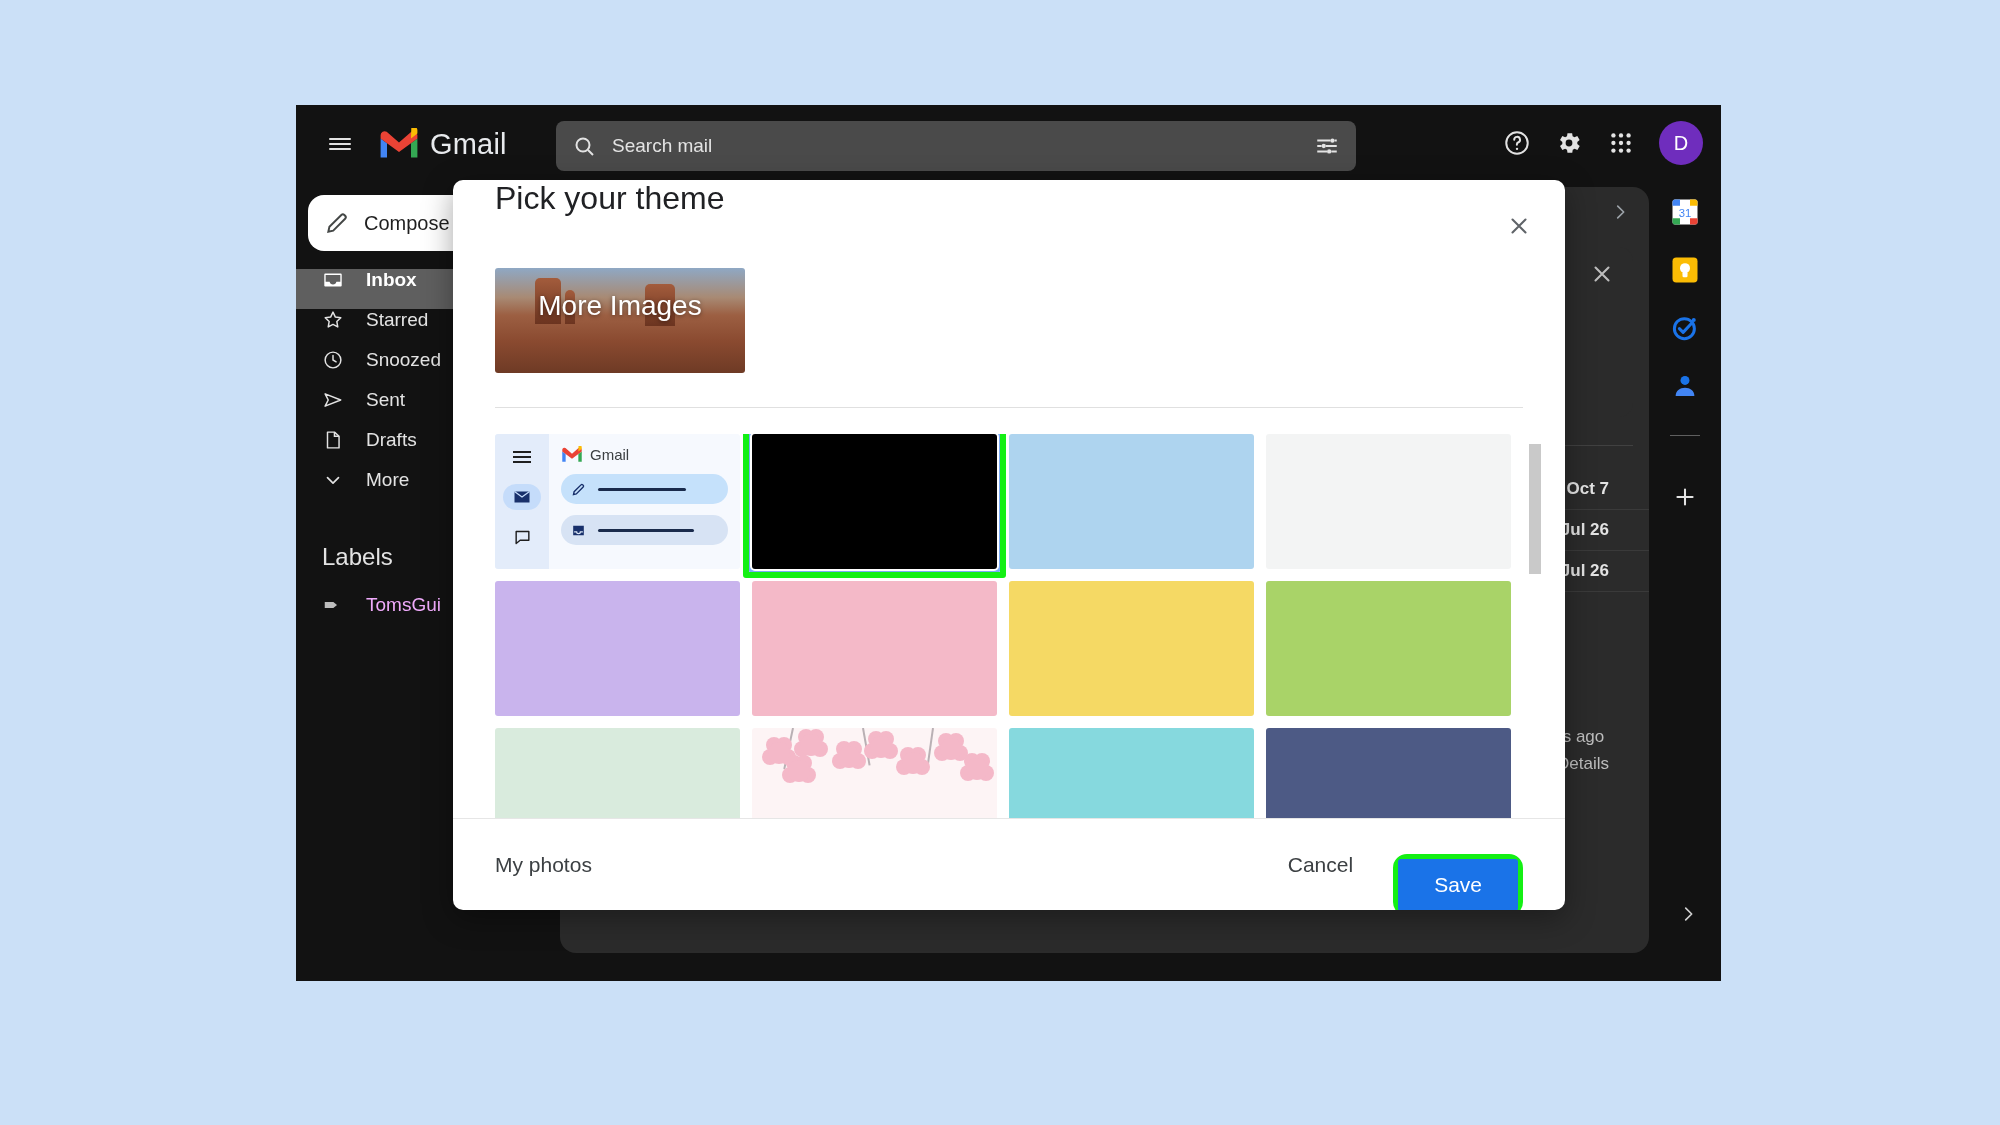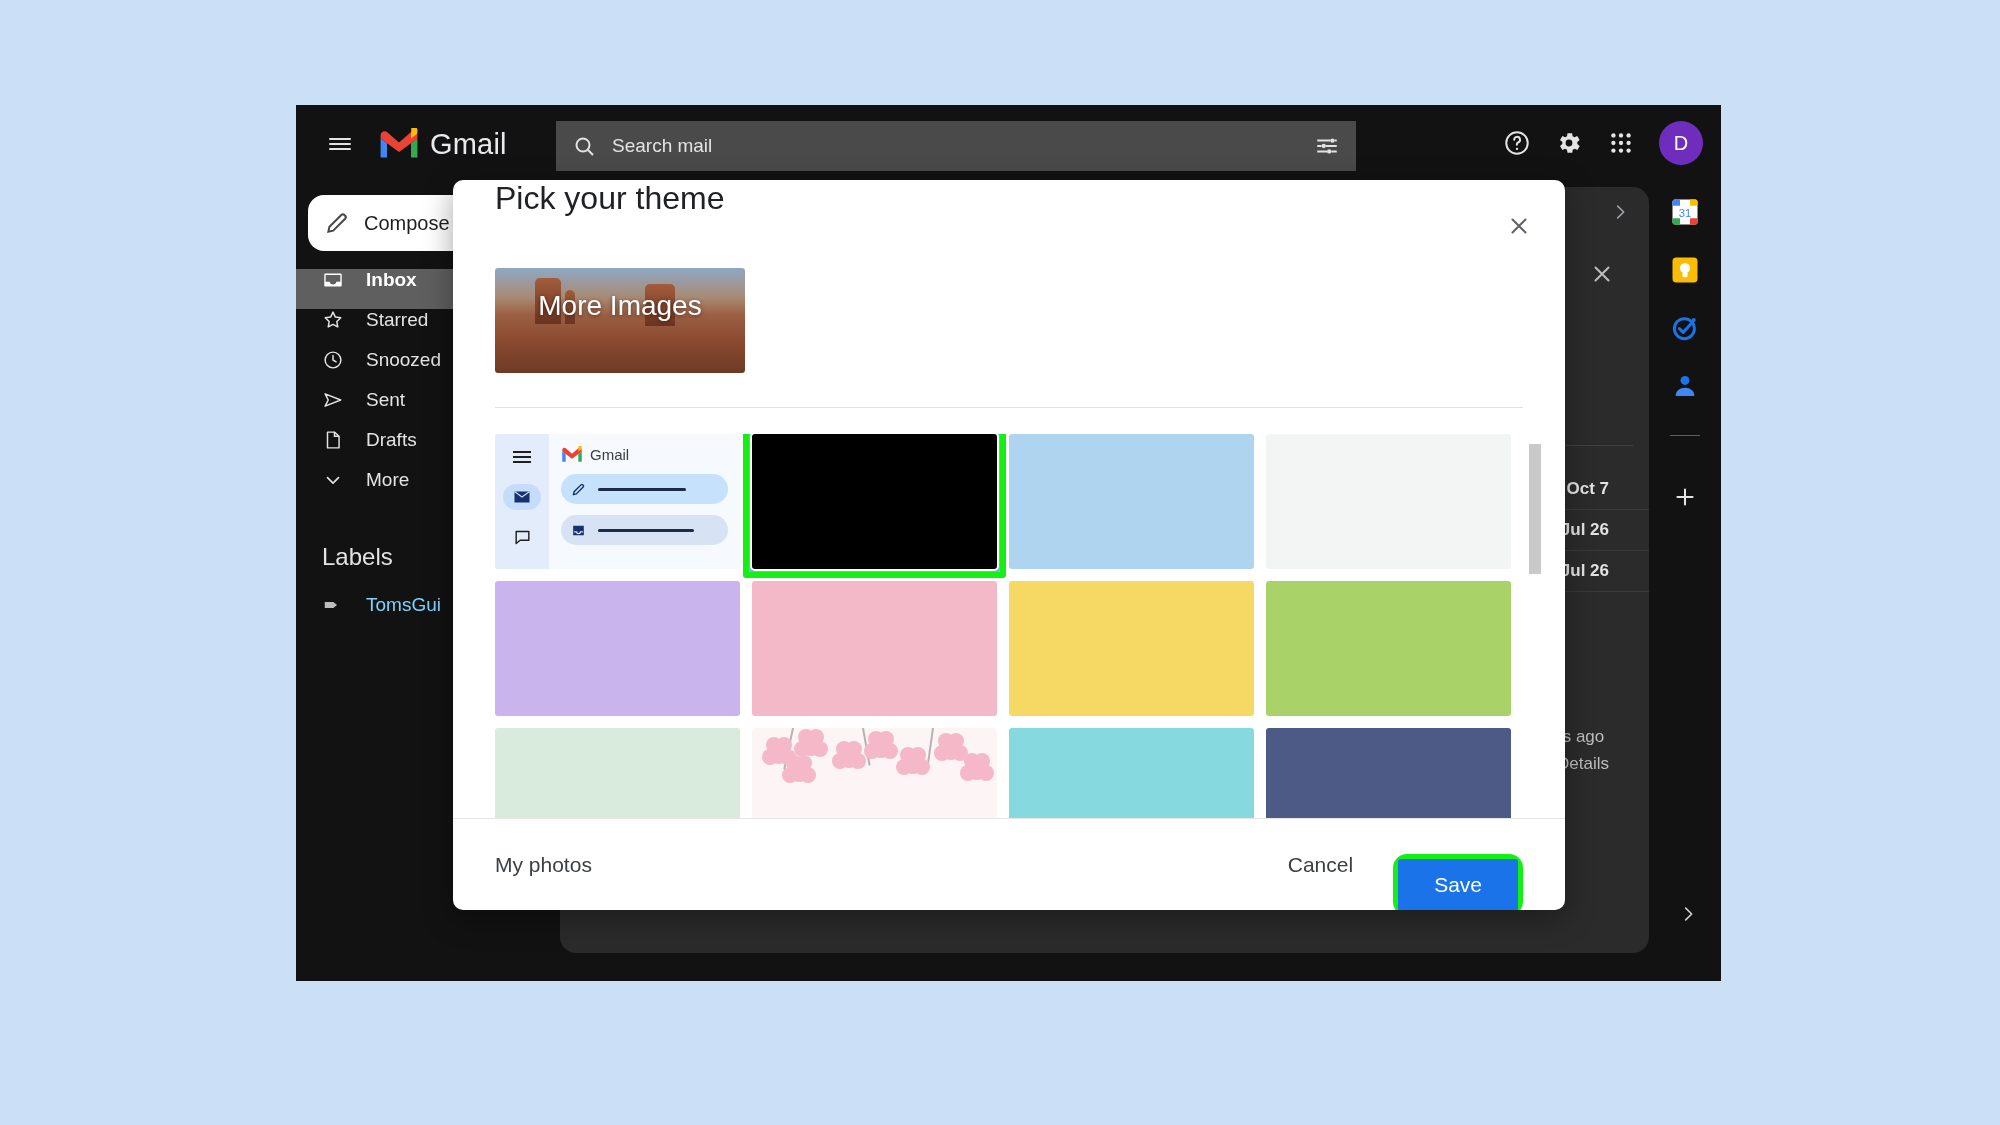--- a/index.html
+++ b/index.html
@@ -37,21 +37,21 @@
   #menu-btn { margin-left: 20px; }
   .hamburger-bar { display:block; width: 22px; height: 2px; background:#e3e3e3; margin: 3px 0; border-radius:1px;}
   #gmail-brand { display:flex; align-items:center; margin-left: 14px; cursor:pointer;}
   #gmail-wordmark {
     color: #e8eaed; font-size: 29px; margin-left: 10px;
     letter-spacing: .2px;
   }
   #search-wrap {
     position:absolute; left: 260px; top: 16px;
     width: 800px; height: 50px;
-    background: #4a4a4a; border-radius: 0;
+    background: #4a4a4a; border-radius: 8px;
     display:flex; align-items:center; padding: 0 16px;
     cursor: text;
   }
   #search-input-text {
     color: #e3e3e3; font-size: 19px; margin-left: 16px;
   }
   #search-filter-icon { margin-left:auto; }
   #hdr-right {
     position:absolute; right: 18px; top: 14px;
     display:flex; align-items:center; gap: 4px;
@@ -84,21 +84,21 @@
     cursor: pointer;
   }
   .nav-item.active { background: #5f5f5f; }
   .nav-label { color:#e3e3e3; font-size: 19px; margin-left: 22px; }
   .nav-item.active .nav-label { font-weight: bold; color:#fff; }
   #labels-head {
     color:#e3e3e3; font-size: 24px;
     margin: 34px 0 0 26px;
   }
   #label-row { height: 40px; display:flex; align-items:center; padding-left:26px; margin-top:14px; cursor:pointer;}
-  #label-name { color:#7dd3fc; font-size: 19px; margin-left: 22px; white-space:nowrap;}
+  #label-name { color:#f0abfc; font-size: 19px; margin-left: 22px; white-space:nowrap;}
 
   
   #mail-pane {
     position:absolute; left: 264px; top: 82px;
     right: 72px; bottom: 28px;
     background: #2b2b2b; border-radius: 16px;
     overflow:hidden;
   }
   #mail-toolbar { height: 52px; position:relative; }
   #pane-chevron { position:absolute; right: 18px; top: 14px; cursor:pointer;}

